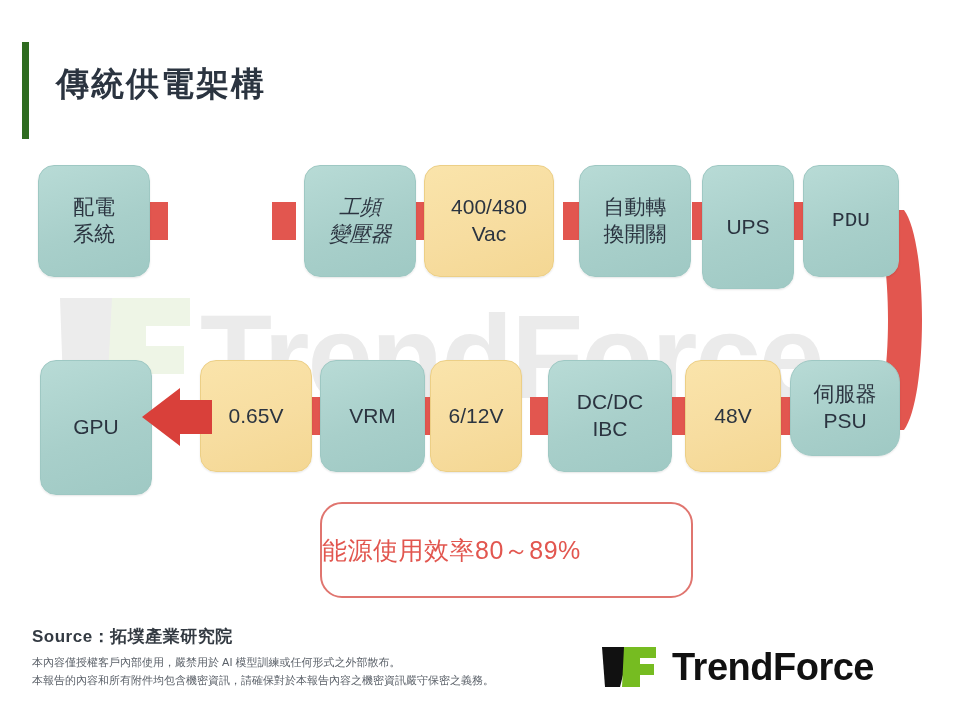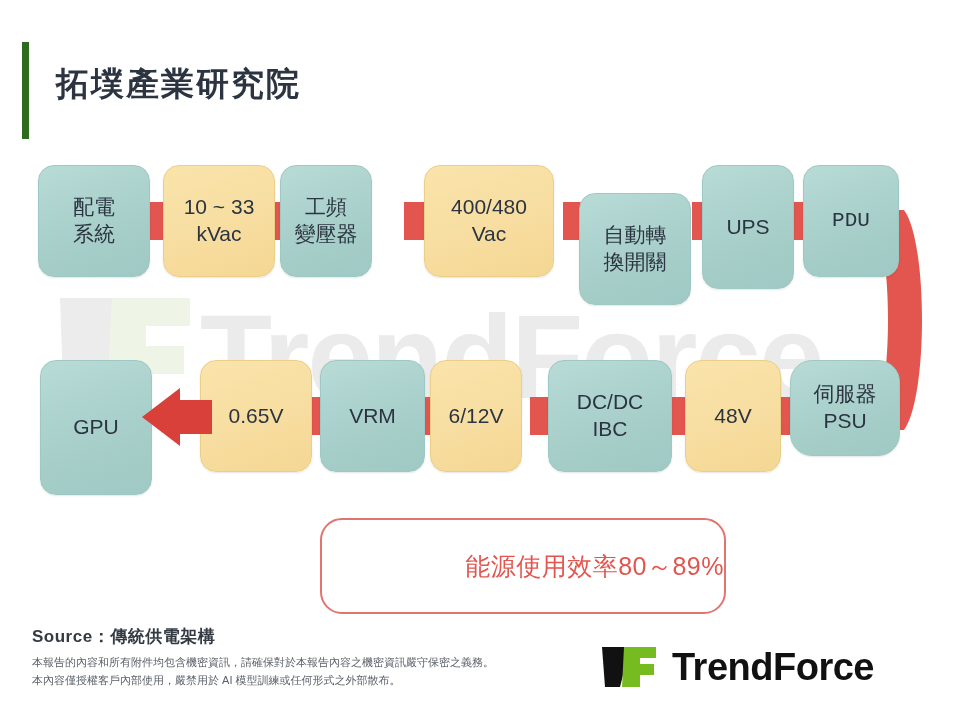--- a/index.html
+++ b/index.html
@@ -111,31 +111,30 @@
   .arrow-left {
     position: absolute;
     z-index: 4;
   }
 
   
   .callout {
     position: absolute;
     left: 320px;
     top: 502px;
-    width: 406px;
+    width: 373px;
     height: 96px;
     border: 2px solid #e0756f;
     border-radius: 22px;
     background: #ffffff;
     display: flex;
     align-items: center;
-    justify-content: flex-end;
+    justify-content: flex-start;
     z-index: 3;
     box-sizing: border-box;
-    margin-top: 16px;
   }
   .callout-text {
     color: #e2564f;
     font-size: 25px;
     letter-spacing: 0.5px;
   }
 
   
   .source {
     position: absolute;
@@ -178,48 +177,45 @@
 
 <div class="slide">
 
   <svg class="watermark" viewBox="0 0 860 130">
     <polygon class="wm-mark-dark" points="10,8 78,8 52,122 14,122"></polygon>
     <polygon class="wm-mark-green" points="62,8 140,8 140,36 96,36 96,56 134,56 134,84 96,84 96,122 56,122"></polygon>
     <text class="wm-text" x="150" y="108">TrendForce</text>
   </svg>
 
   <div class="title-bar"></div>
-  <div class="page-title">拓墣產業研究院</div>
+  <div class="page-title">傳統供電架構</div>
 
   <div class="diagram">
 
     <div class="connector" style="left:144px; top:202px; width:24px; height:38px;"></div>
     <div class="connector" style="left:272px; top:202px; width:24px; height:38px;"></div>
     <div class="connector" style="left:404px; top:202px; width:24px; height:38px;"></div>
     <div class="connector" style="left:563px; top:202px; width:24px; height:38px;"></div>
     <div class="connector" style="left:692px; top:202px; width:24px; height:38px;"></div>
     <div class="connector" style="left:786px; top:202px; width:24px; height:38px;"></div>
 
     <svg class="loop" style="left:860px; top:210px; width:80px; height:220px;" viewBox="0 0 80 220">
       <path d="M 10 0 L 44 0 C 68 32 68 188 44 220 L 10 220 C 34 188 34 32 10 0 Z" fill="#e2564f"></path>
     </svg>
 
     <div class="node teal" style="left:38px; top:165px; width:112px; height:112px;">
       <span class="label">配電<br>系統</span>
     </div>
-    <div class="node yellow" style="left:163px; top:165px; width:112px; height:112px;">
-      <span class="label">10 ~ 33<br>kVac</span>
-    </div>
-    <div class="node teal" style="left:280px; top:165px; width:92px; height:112px;">
+    <div class="node teal" style="left:304px; top:165px; width:112px; height:112px;font-style:italic;">
       <span class="label">工頻<br>變壓器</span>
     </div>
     <div class="node yellow" style="left:424px; top:165px; width:130px; height:112px;">
       <span class="label">400/480<br>Vac</span>
     </div>
-    <div class="node teal" style="left:579px; top:165px; width:112px; height:112px;margin-top:28px;">
+    <div class="node teal" style="left:579px; top:165px; width:112px; height:112px;">
       <span class="label">自動轉<br>換開關</span>
     </div>
     <div class="node teal" style="left:702px; top:165px; width:92px; height:124px;">
       <span class="label">UPS</span>
     </div>
     <div class="node teal" style="left:803px; top:165px; width:96px; height:112px;font-family:Liberation Mono, monospace;">
       <span class="label">PDU</span>
     </div>
 
     <div class="connector" style="left:305px; top:397px; width:24px; height:38px;"></div>
@@ -253,24 +249,24 @@
     <svg class="arrow-left" style="left:140px; top:382px; width:72px; height:70px;" viewBox="0 0 72 70">
       <path d="M 72 18 L 40 18 L 40 6 L 2 35 L 40 64 L 40 52 L 72 52 Z" fill="#d9403a"></path>
     </svg>
 
   </div>
 
   <div class="callout">
     <span class="callout-text">能源使用效率80～89%</span>
   </div>
 
-  <div class="source">Source：傳統供電架構</div>
+  <div class="source">Source：拓墣產業研究院</div>
   <div class="disclaimer">
+    <div>本內容僅授權客戶內部使用，嚴禁用於 AI 模型訓練或任何形式之外部散布。</div>
     <div>本報告的內容和所有附件均包含機密資訊，請確保對於本報告內容之機密資訊嚴守保密之義務。</div>
-    <div>本內容僅授權客戶內部使用，嚴禁用於 AI 模型訓練或任何形式之外部散布。</div>
   </div>
 
   <div class="logo">
     <svg width="64" height="44" viewBox="0 0 64 44">
       <polygon points="2,2 30,2 20,42 5,42" fill="#111111"></polygon>
       <polygon points="24,2 56,2 56,13 40,13 40,19 54,19 54,30 40,30 40,42 22,42" fill="#76bc21"></polygon>
     </svg>
     <span class="logo-text">TrendForce</span>
   </div>
 

